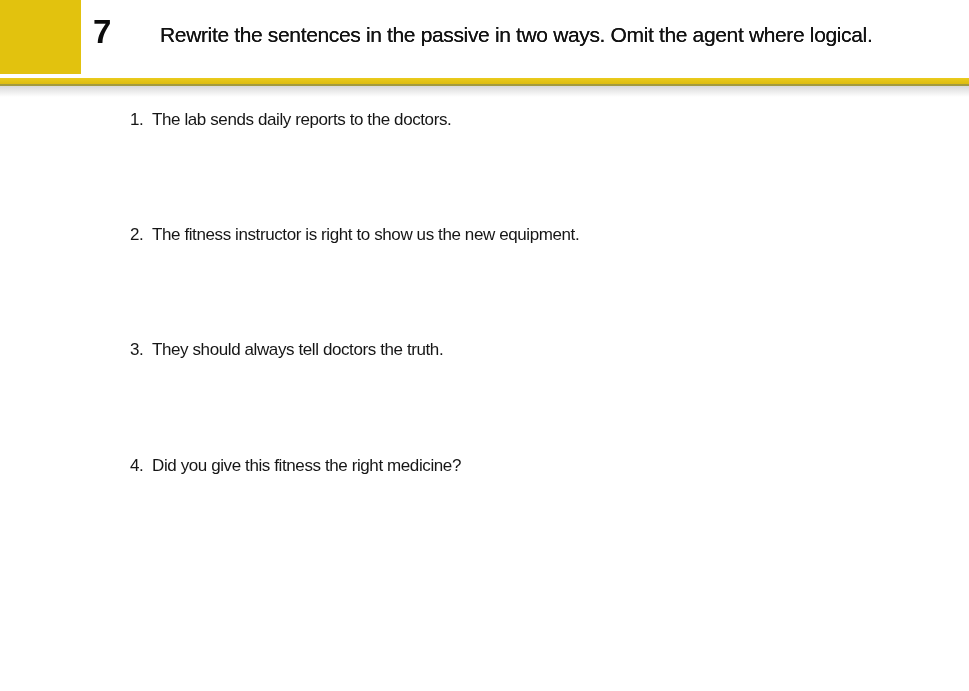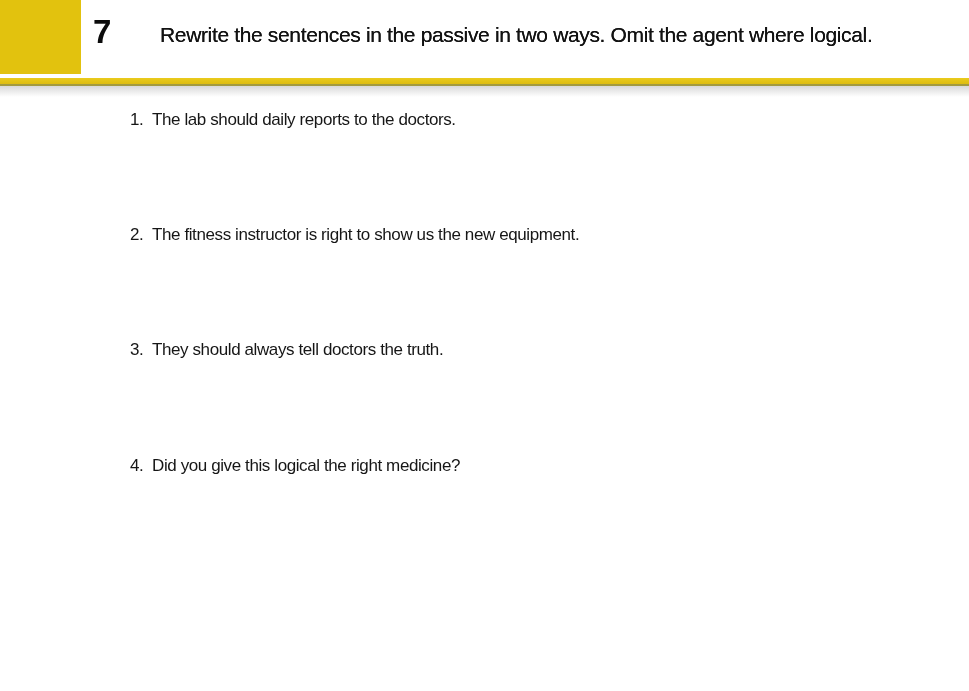--- a/index.html
+++ b/index.html
@@ -103,33 +103,33 @@
     <div>Rewrite the sentences in the passive in two ways. Omit the agent where logical.</div>
   </div>
 
   <div class="divider-bar"></div>
   <div class="divider-shadow"></div>
 
   <div>
 
     <div class="sentence-item row-1">
       <span class="num">1.</span>
-      <span class="txt">The lab should daily reports to the doctors.</span>
+      <span class="txt">The lab sends daily reports to the doctors.</span>
     </div>
 
     <div class="sentence-item row-2">
       <span class="num">2.</span>
       <span class="txt">The fitness instructor is right to show us the new equipment.</span>
     </div>
 
     <div class="sentence-item row-3">
       <span class="num">3.</span>
       <span class="txt">They should always tell doctors the truth.</span>
     </div>
 
     <div class="sentence-item row-4">
       <span class="num">4.</span>
-      <span class="txt">Did you give this logical the right medicine?</span>
+      <span class="txt">Did you give this fitness the right medicine?</span>
     </div>
 
   </div>
 
 </div>
 
 </body></html>

